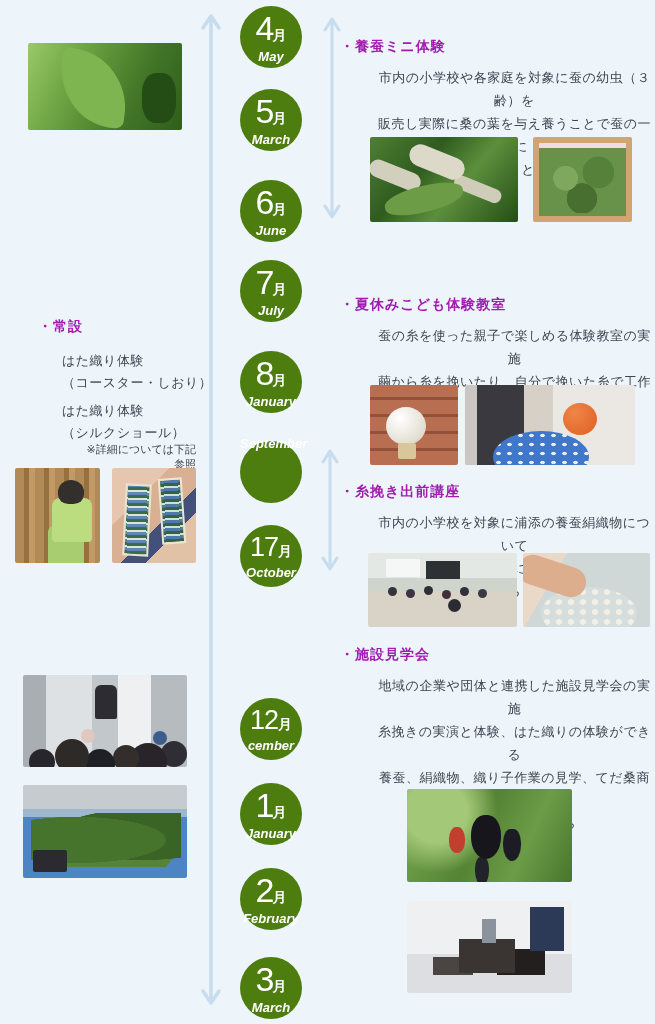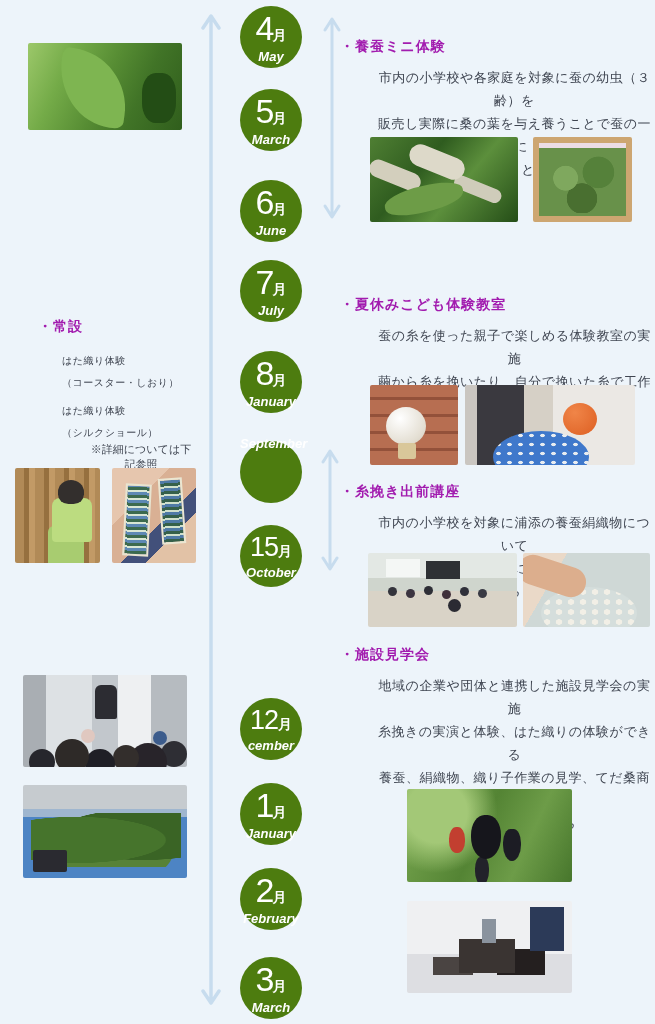--- a/index.html
+++ b/index.html
@@ -10,22 +10,22 @@
   .tl-svg{position:absolute;}
   .month{position:absolute;left:240px;width:62px;height:62px;border-radius:50%;
          background:#4d7c0f;color:#ffffff;text-align:center;}
   .m-num{font-size:34px;line-height:38px;font-weight:500;letter-spacing:-2px;margin-top:3px;}
   .month.wide .m-num{font-size:27px;line-height:38px;letter-spacing:-1px;}
   .m-kanji{font-size:14px;font-weight:600;letter-spacing:0;}
   .m-en{font-size:13px;font-style:italic;font-weight:600;margin-top:-5px;}
   
   .sec-title{position:absolute;font-size:14px;font-weight:700;color:#a21caf;letter-spacing:1px;}
   .body-line{font-size:13px;line-height:23px;color:#3f4551;letter-spacing:0.5px;text-align:center;}
-  .perm-line{font-size:10px;line-height:22px;color:#3f4551;letter-spacing:0.5px;}
-  .perm-note{position:absolute;font-size:11px;color:#3f4551;width:110px;text-align:center;font-family:Liberation Serif, serif;}
+  .perm-line{font-size:13px;line-height:22px;color:#3f4551;letter-spacing:0.5px;}
+  .perm-note{position:absolute;font-size:11px;color:#3f4551;width:110px;text-align:right;}
   
   .ph{position:absolute;overflow:hidden;border-radius:2px;}
   .ph::before,.ph::after{content:"";position:absolute;}
   #ph-mulberry{left:28px;top:43px;width:154px;height:87px;
     background:linear-gradient(115deg,#9cc86a 0%,#74ab48 25%,#568c33 50%,#417427 70%,#305e1c 100%);}
   #ph-mulberry::before{left:30px;top:8px;width:70px;height:74px;background:#7eb551;
     border-radius:10% 90% 15% 85%/15% 85% 10% 90%;transform:rotate(8deg);}
   #ph-mulberry::after{right:6px;top:30px;width:34px;height:50px;background:#234d15;border-radius:40%;}
   #ph-silkworms{left:370px;top:137px;width:148px;height:85px;
     background:linear-gradient(130deg,#4f7f33 0%,#2f5c1f 35%,#5c8f3c 60%,#244d17 100%);}
@@ -137,21 +137,21 @@
     <div class="m-en">July</div>
   </div>
   <div class="month" style="top:351px">
     <div class="m-num"><span>8</span><span class="m-kanji">月</span></div>
     <div class="m-en">January</div>
   </div>
   <div class="month" style="top:441px">
     <div class="m-en">September</div>
   </div>
   <div class="month wide" style="top:525px">
-    <div class="m-num"><span>15</span><span class="m-kanji">月</span></div>
+    <div class="m-num"><span>17</span><span class="m-kanji">月</span></div>
     <div class="m-en">October</div>
   </div>
   <div class="month wide" style="top:698px">
     <div class="m-num"><span>12</span><span class="m-kanji">月</span></div>
     <div class="m-en">cember</div>
   </div>
   <div class="month" style="top:783px">
     <div class="m-num"><span>1</span><span class="m-kanji">月</span></div>
     <div class="m-en">January</div>
   </div>

